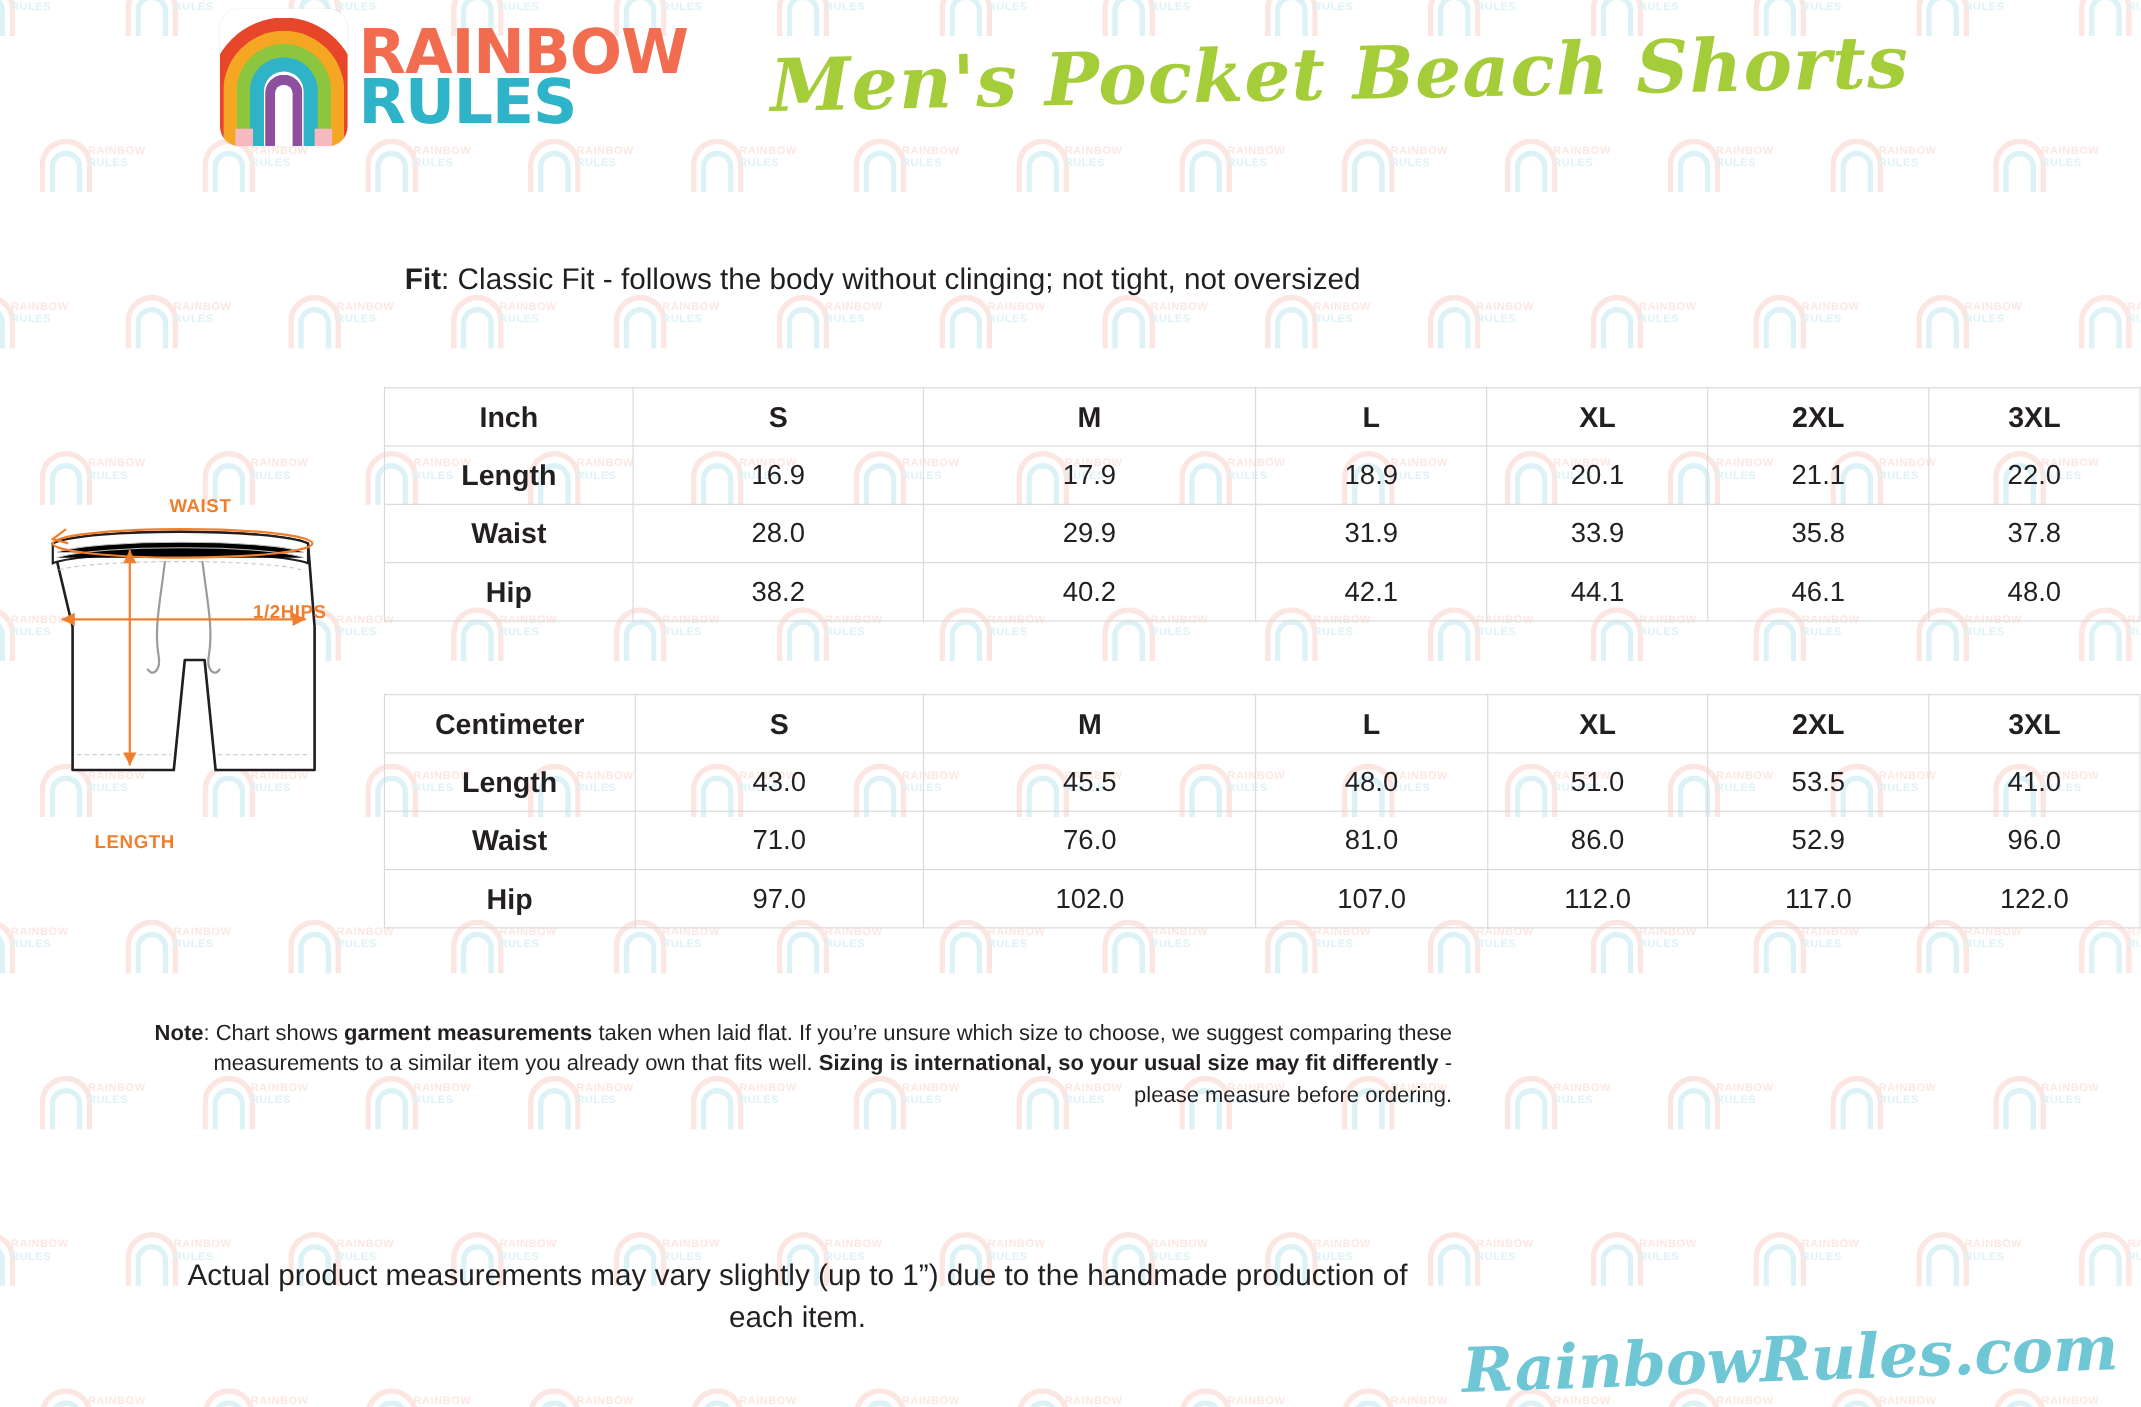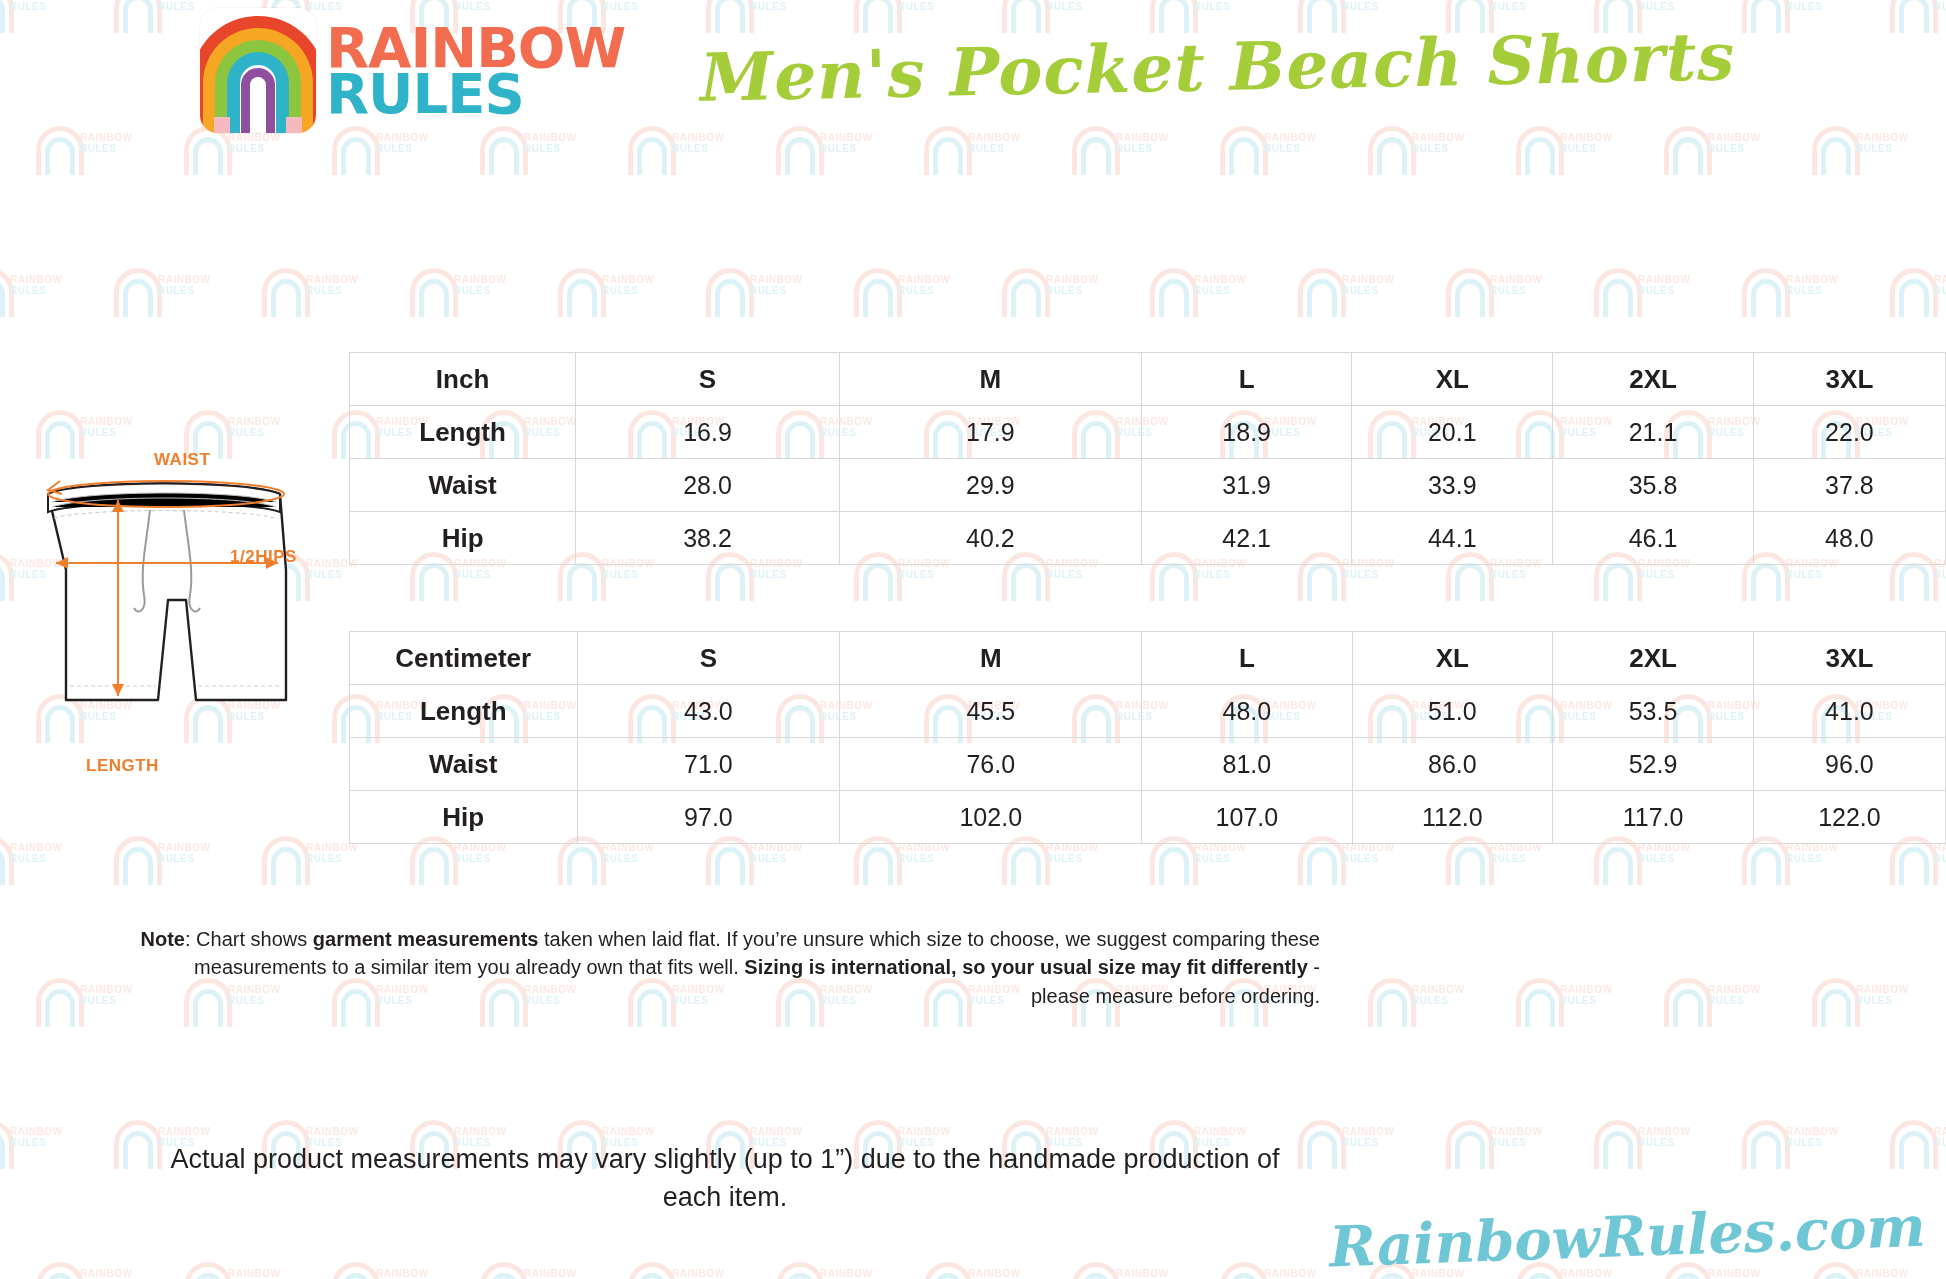--- a/index.html
+++ b/index.html
@@ -1202,20 +1202,23 @@
     </div>
     <div class="logo-words">
       <div class="w1">RAINBOW</div>
       <div class="w2">RULES</div>
     </div>
   </div>
   <div id="doc-title">Men's Pocket Beach Shorts</div>
 </div>
 
 <div id="spec-block">
+  <div>
+    <b>Fit</b><span>: Classic Fit - follows the body without clinging; not tight, not oversized</span>
+  </div>
 </div>
 
 <div id="diagram">
   <svg width="330" height="340" viewBox="0 0 330 340">
 
     <path d="M30 44 C 60 30, 230 30, 262 44 L 268 120 L 268 250 L 178 250 L 168 150 L 150 150 L 140 250 L 48 250 L 48 120 Z" fill="#ffffff" stroke="#231f20" stroke-width="2.4" stroke-linejoin="round"></path>
 
     <path d="M30 44 C 60 30, 230 30, 262 44 L 262 62 C 230 50, 60 50, 30 62 Z" fill="#ffffff" stroke="#231f20" stroke-width="2"></path>
 
     <g stroke="#bdbdbd" stroke-width="1">

